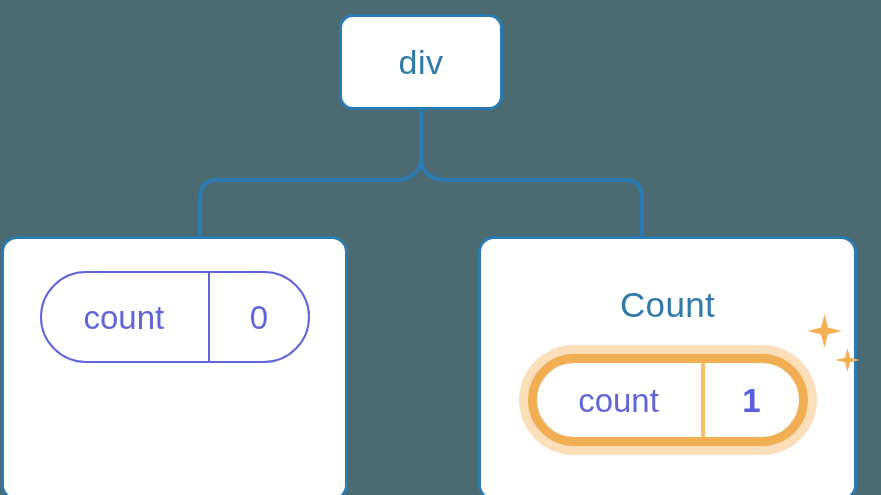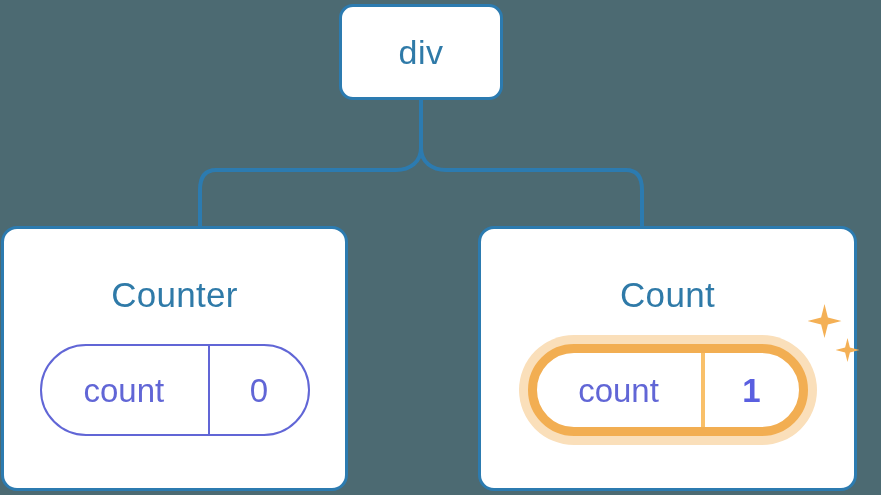--- a/index.html
+++ b/index.html
@@ -9,21 +9,21 @@
   body {
     width: 881px;
     height: 495px;
     background: #4c6a72;
     font-family: "Liberation Sans", sans-serif;
     overflow: hidden;
     position: relative;
   }
   #stage {
     position: absolute;
-    left: 0; top: 0;
+    left: 0; top: 10px;
     width: 881px;
     height: 399px;
   }
 
   
   #connector {
     position: absolute;
     left: 0; top: 0;
     width: 881px;
     height: 495px;
@@ -181,21 +181,20 @@
              L626 170
              C638 170 642 178 642 190
              L642 228" fill="none" stroke="#2c7bb0" stroke-width="4" stroke-linecap="round" stroke-linejoin="round"></path>
   </svg>
 
   <div class="node-root">
     <span class="node-root-label">div</span>
   </div>
 
   <div class="card card-left">
-    <div class="card-title">Counter</div>
     <div class="pill-wrap">
       <div class="pill pill-plain">
         <div class="pill-key">count</div>
         <div class="pill-val">0</div>
       </div>
     </div>
   </div>
 
   <div class="card card-right">
     <div class="card-title">Count</div>

